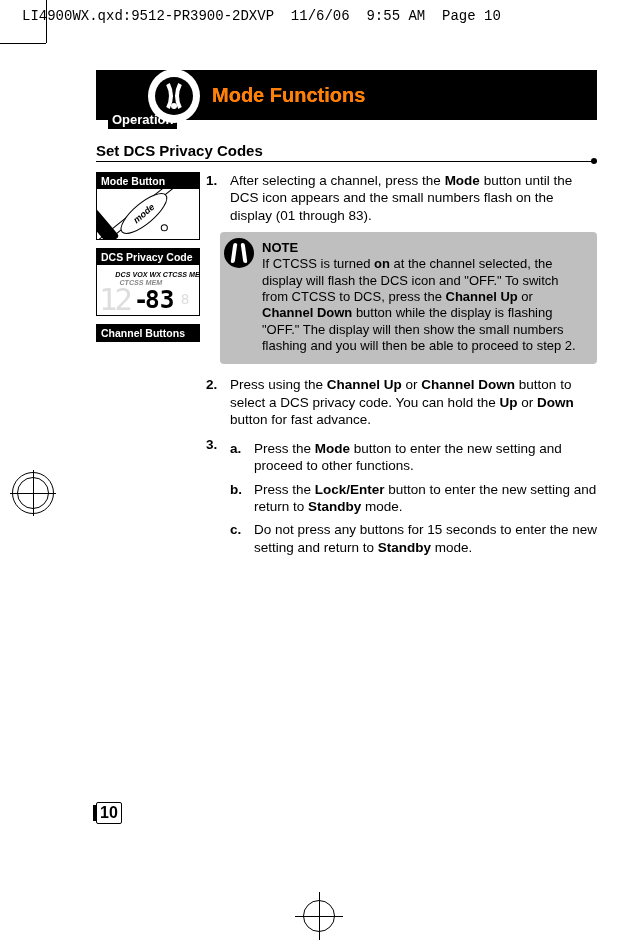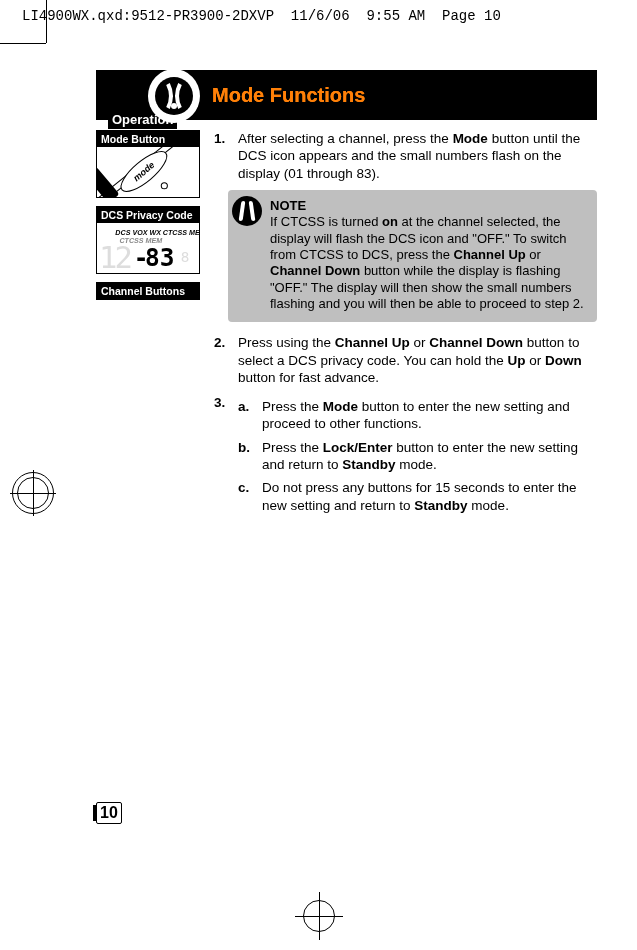--- a/index.html
+++ b/index.html
@@ -93,21 +93,21 @@
     margin-top: 22px;
     border-bottom: 1px solid #000;
     padding-bottom: 2px;
     position: relative;
   }
   .section-title::after {
     content:""; position:absolute; right:0; bottom:-3px;
     width:6px; height:6px; background:#000; border-radius:50%;
   }
 
-  .body-row { display:flex; gap: 14px; margin-top: 10px; }
+  .body-row { display:flex; gap: 6px; margin-top: 10px; }
   .sidebar { width: 104px; flex: 0 0 104px; }
   .side-card { border: 1px solid #000; margin-bottom: 8px; background:#fff; }
   .side-card .label {
     background:#000; color:#fff; font-weight:bold;
     font-size: 10.5px; padding: 2px 4px;
   }
   .side-card .illus {
     height: 50px;
     background: repeating-linear-gradient(45deg,#eee,#eee 6px,#fff 6px,#fff 12px);
     position: relative;
@@ -190,20 +190,21 @@
     <div class="op-icon">
       <svg viewBox="0 0 40 40">
           <circle cx="20" cy="20" r="19" fill="#000"></circle>
           <path d="M14 8 Q20 20 14 32 M26 8 Q20 20 26 32" stroke="#fff" stroke-width="4" fill="none"></path>
           <circle cx="20" cy="30" r="3" fill="#fff"></circle>
         </svg>
     </div>
     <div class="header-title">Mode Functions</div>
   </div>
 
+  <div class="section-title">Set DCS Privacy Codes</div>
 
   <div class="body-row">
     <div class="sidebar">
 
       <div class="side-card">
         <div class="label">Mode Button</div>
         <div class="illus">
           <svg viewBox="0 0 100 50">
             <rect x="0" y="0" width="100" height="50" fill="#fff"></rect>
             <path d="M-5 55 L70 -5" stroke="#000" stroke-width="1"></path>

